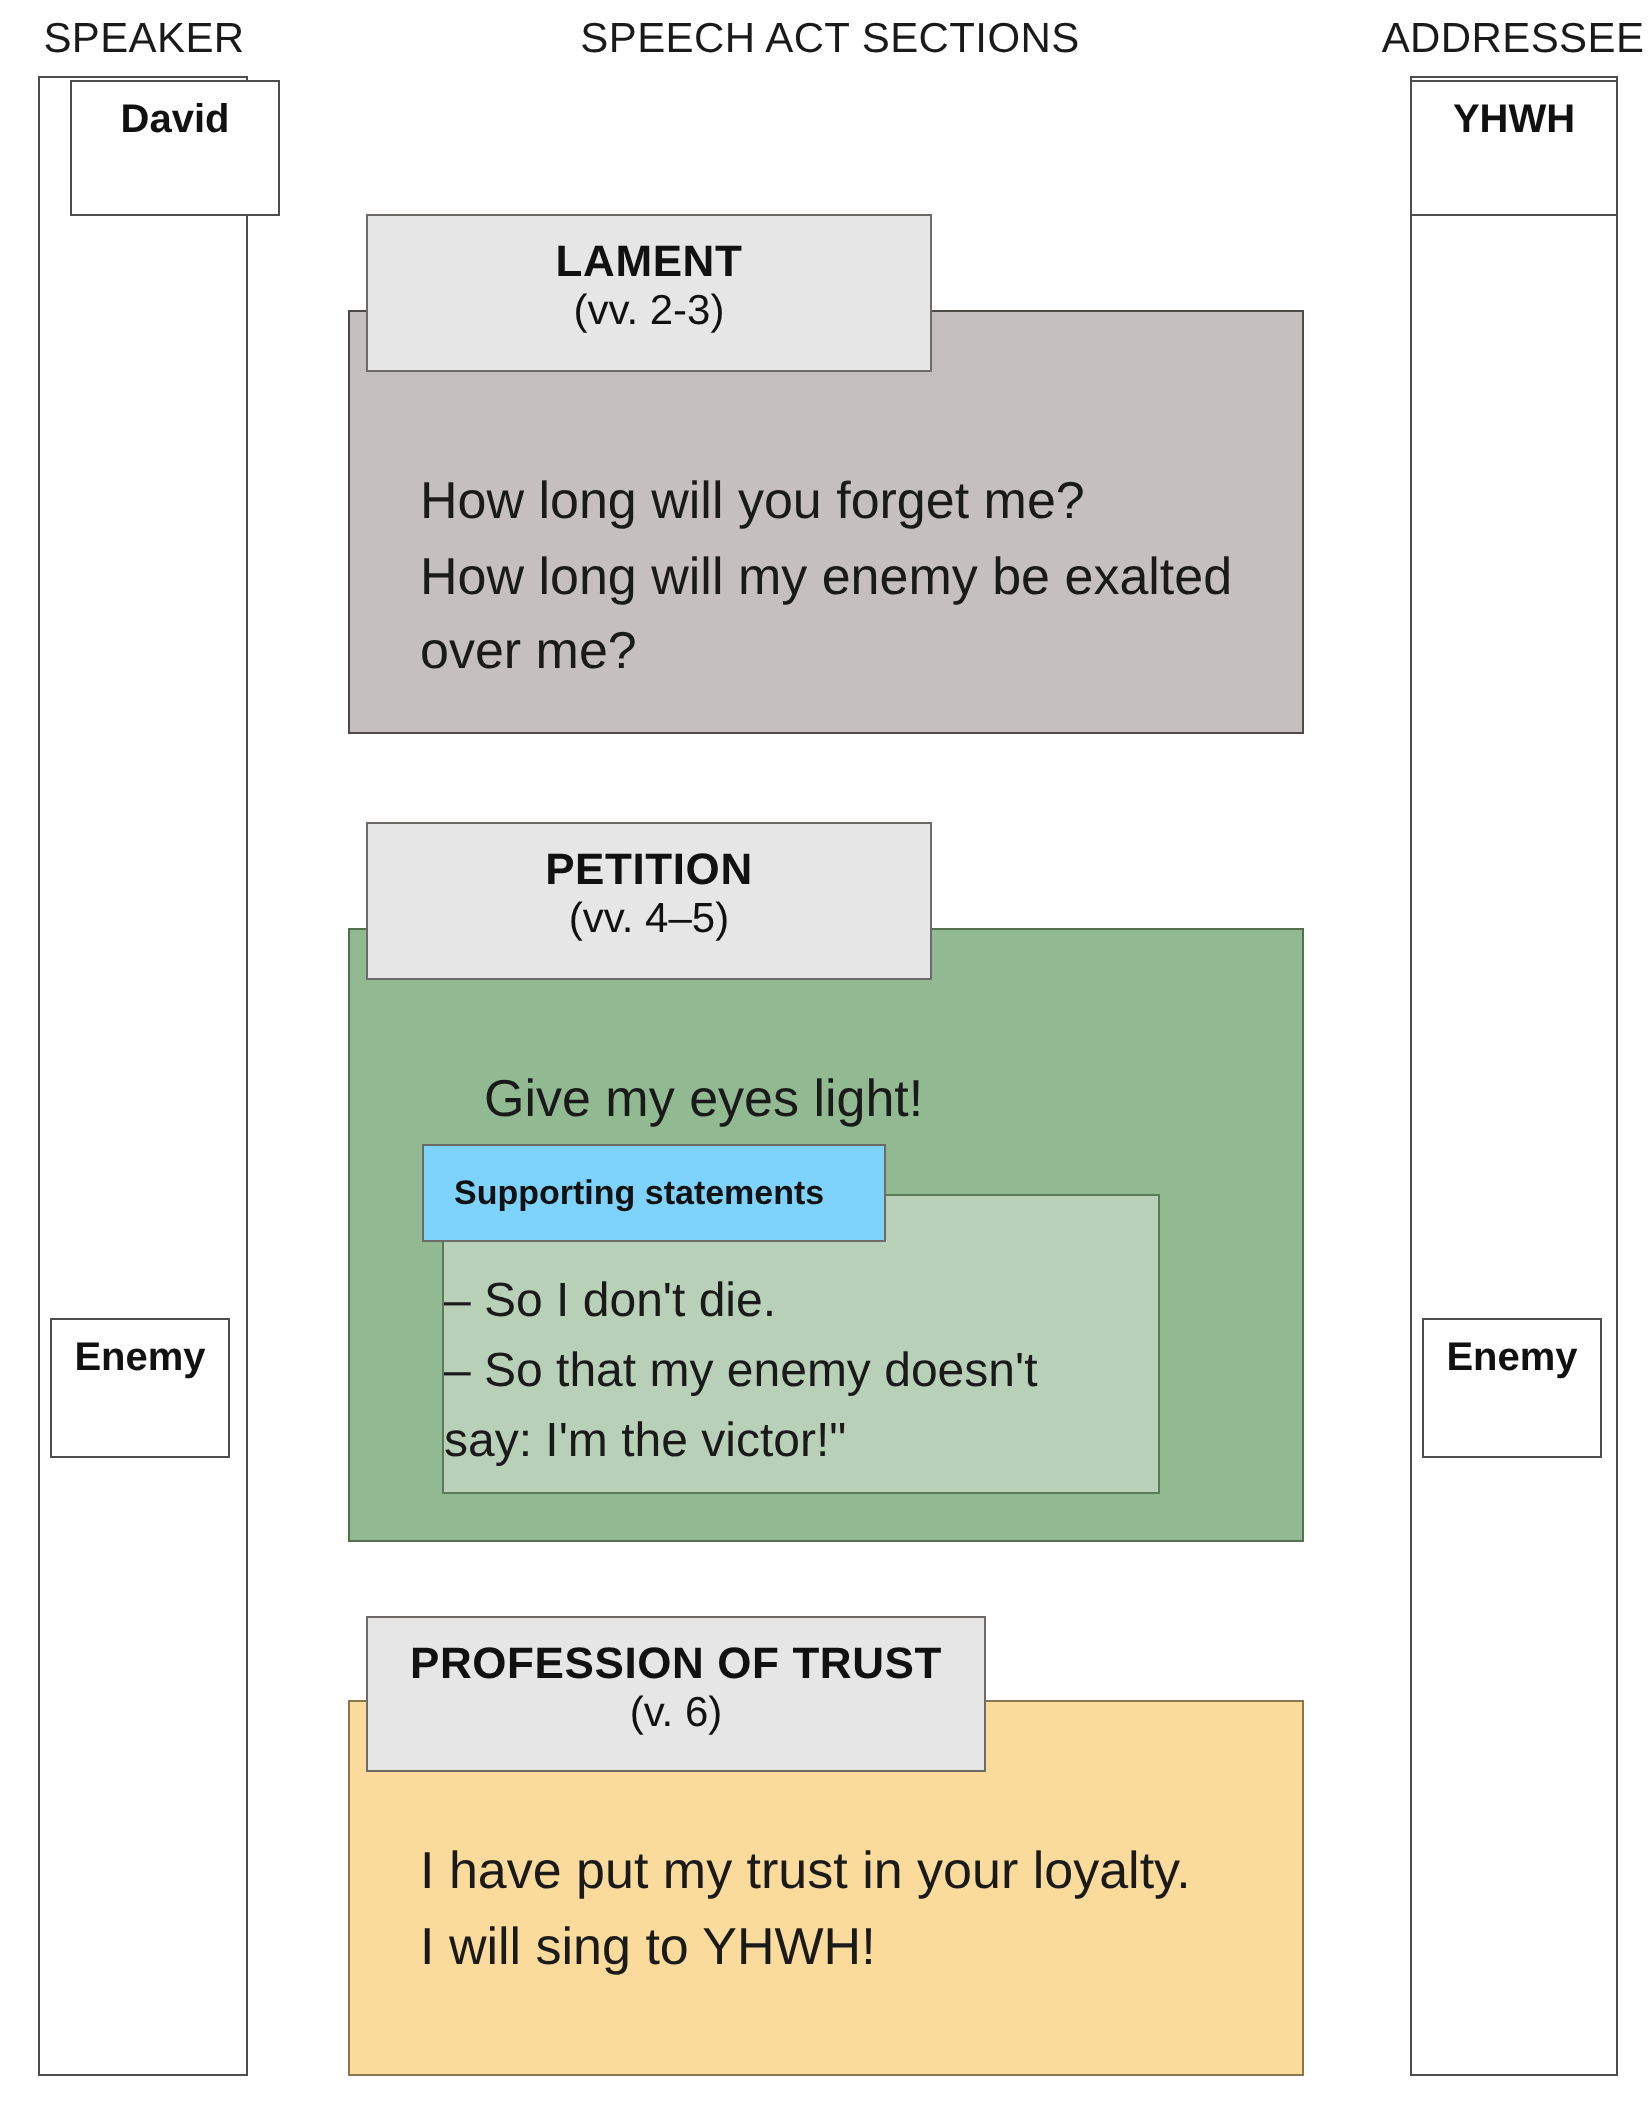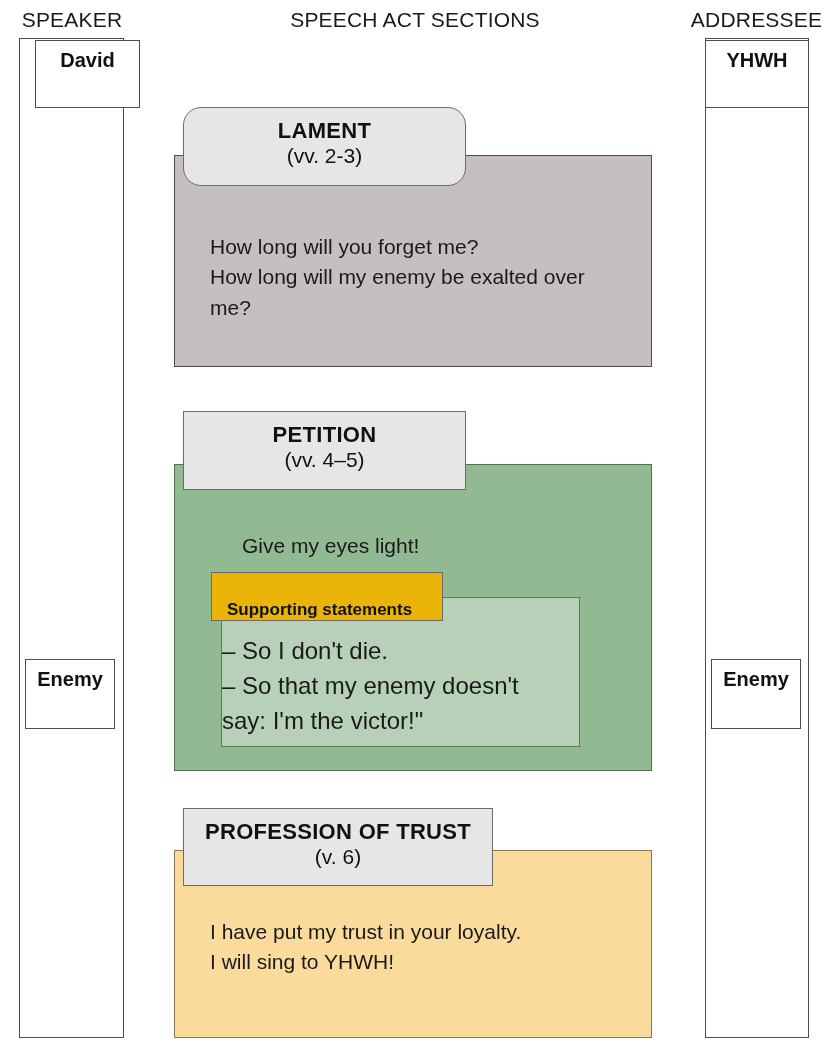--- a/index.html
+++ b/index.html
@@ -100,42 +100,42 @@
     font-size: 22px;
     letter-spacing: 0.3px;
     line-height: 1.1;
   }
   .section-label .label-verses {
     display: block;
     font-weight: 400;
     font-size: 21px;
     line-height: 1.25;
   }
-  #lament-label   { left: 183px; top: 107px; width: 283px; height: 79px; padding-top: 11px; border-radius: 18px; }
+  #lament-label   { left: 183px; top: 107px; width: 283px; height: 79px; padding-top: 11px; }
   #petition-label { left: 183px; top: 411px; width: 283px; height: 79px; padding-top: 11px; }
   #trust-label    { left: 183px; top: 808px; width: 310px; height: 78px; padding-top: 11px; }
 
   #supporting-label {
     position: absolute;
     left: 211px; top: 572px; width: 232px; height: 49px;
-    background: #eab308;
+    background: #7dd3fc;
     border: 1.4px solid #6e6a68;
     box-sizing: border-box;
     display: flex;
-    align-items: flex-end;
+    align-items: center;
     padding-left: 15px;
     font-weight: 700;
     font-size: 17px;
     color: #111111;
   }
 
   
   .body-text {
     position: absolute;
-    font-size: 21px;
+    font-size: 26px;
     line-height: 1.45;
     color: #1a1a1a;
     white-space: pre-line;
   }
   #lament-text     { left: 210px; top: 232px; width: 420px; }
   #petition-text   { left: 210px; top: 531px; width: 420px; margin-left: 32px; }
   #supporting-text { left: 222px; top: 634px; width: 345px; font-size: 24px; }
   #trust-text      { left: 210px; top: 917px; width: 430px; }
 </style>
 </head>

